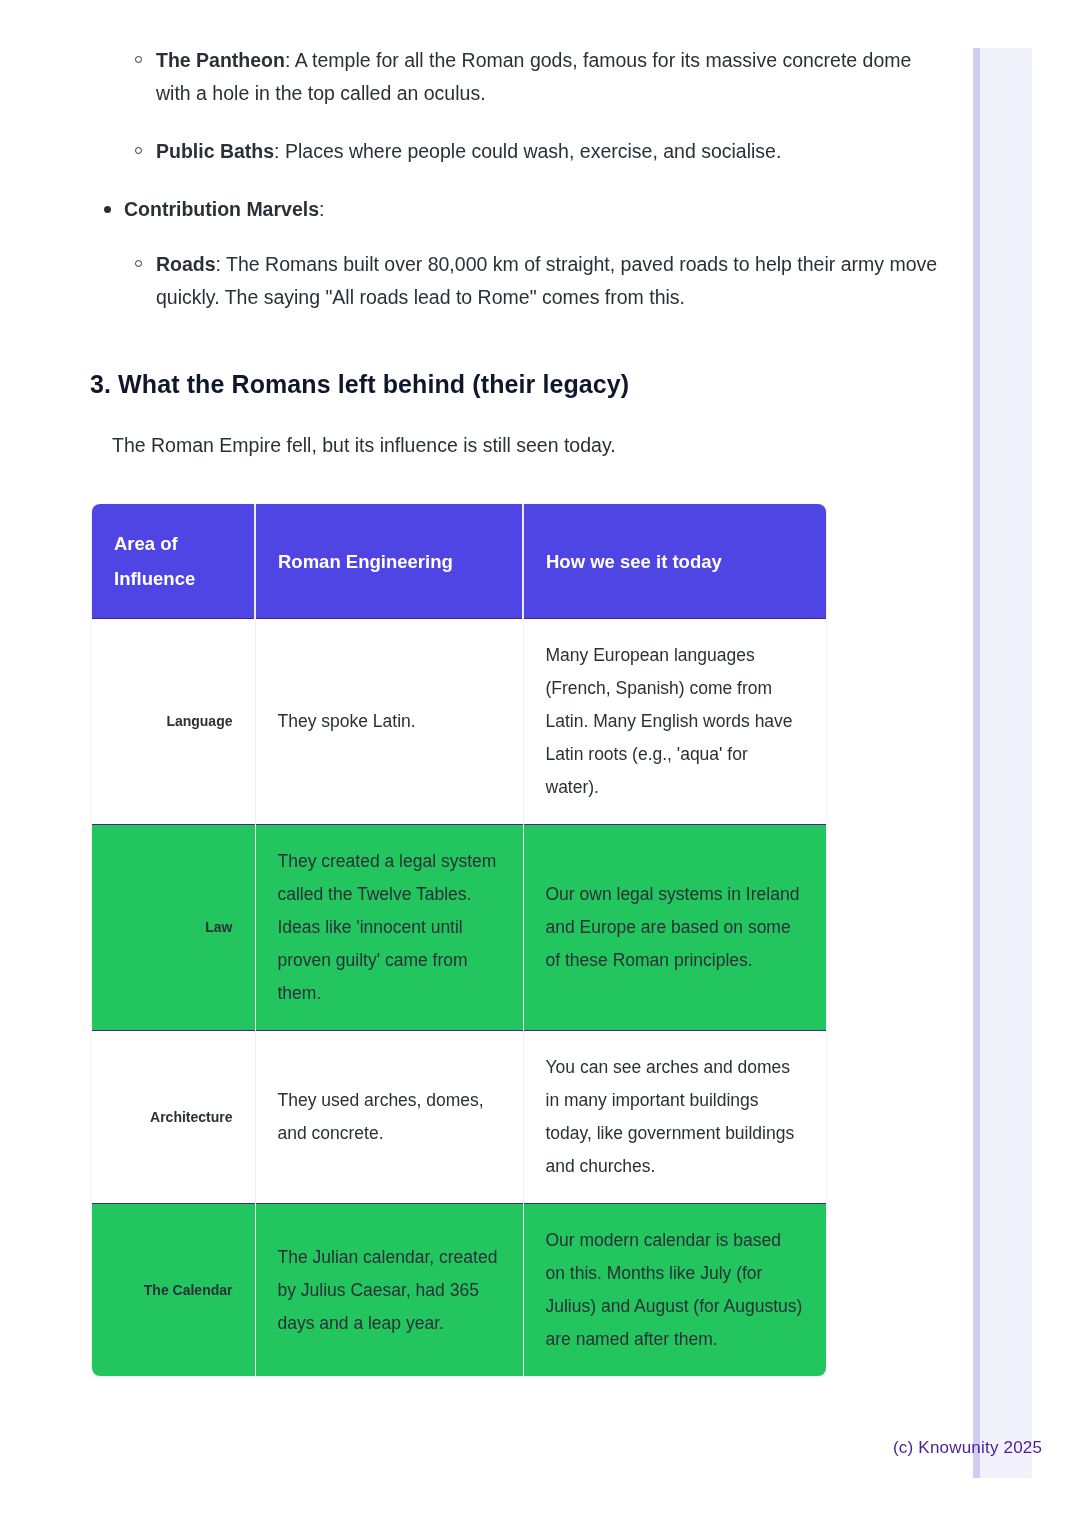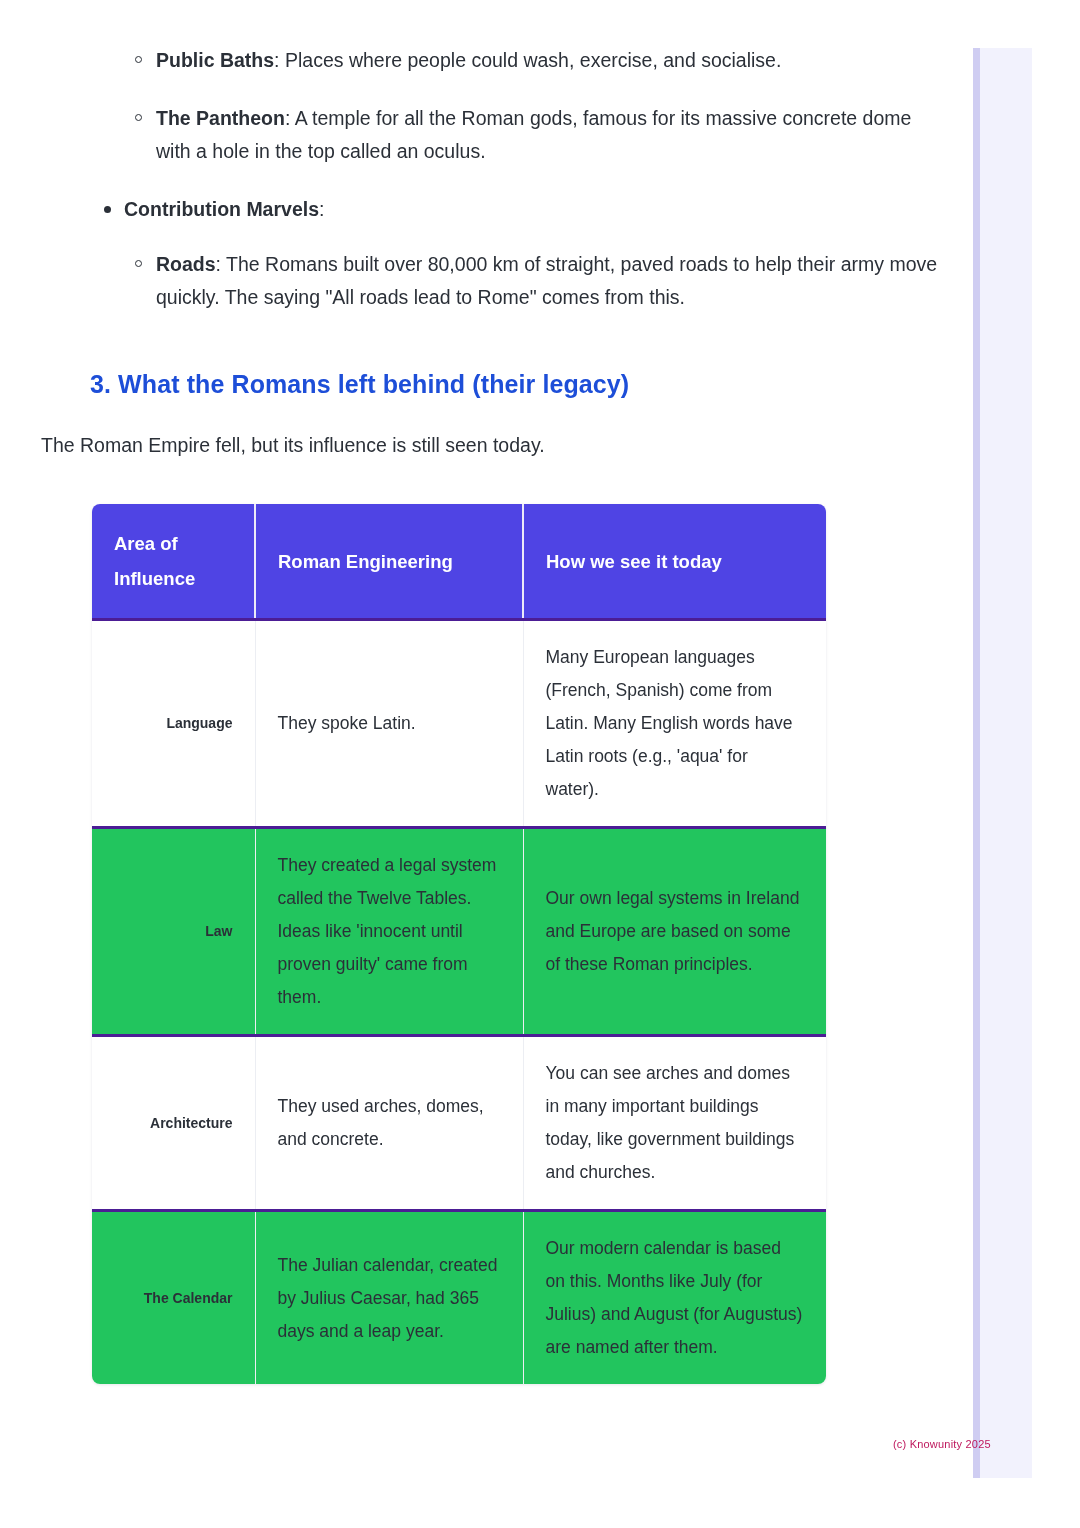--- a/index.html
+++ b/index.html
@@ -92,26 +92,26 @@
     font-weight: bold;
   }
 
   .gap-before-bullet { margin-top: 30px; }
 
   
   .section-heading {
     margin: 56px 0 0 90px;
     font-size: 25px;
     font-weight: bold;
-    color: #1d4ed8;
+    color: #0f172a;
     letter-spacing: 0.1px;
   }
 
   .lead-para {
-    margin: 30px 0 0 41px;
+    margin: 30px 0 0 112px;
     font-size: 19.5px;
     line-height: 33px;
     color: #2b3038;
   }
 
   
   .table-wrap {
     margin: 42px 0 0 92px;
     width: 734px;
     border-radius: 8px;
@@ -139,63 +139,63 @@
   }
   table.legacy thead th:last-child { border-right: none; }
 
   table.legacy td {
     font-size: 17.5px;
     line-height: 33px;
     color: #2b3038;
     vertical-align: middle;
     padding: 20px 22px;
     border-right: 1px solid #eceef3;
-    border-top: 3px solid #4c1d95;
+    border-top: 1px solid #4c1d95;
     box-sizing: border-box;
   }
   table.legacy td:last-child { border-right: none; }
   table.legacy td.area-cell {
     font-weight: bold;
     font-size: 14px;
     text-align: right;
   }
   table.legacy tbody tr.odd td { background: #ffffff; }
   table.legacy tbody tr.even td { background: #22c55e; }
 
   col.c1 { width: 163px; }
   col.c2 { width: 268px; }
   col.c3 { width: 303px; }
 
   
   .watermark {
     position: absolute;
     left: 893px;
     top: 1438px;
-    font-size: 11px;
-    color: #be185d;
+    font-size: 17px;
+    color: #4c1d95;
     letter-spacing: 0.2px;
     white-space: nowrap;
   }
 </style>
 </head>
 <body>
 
 <div class="scroll-band"></div>
 <div class="scroll-band-thumb"></div>
 
 <div class="content">
 
   <ul class="lvl1">
 
     <li class="sub-item">
+      <span class="term">The Pantheon</span><span>: A temple for all the Roman gods, famous for its massive concrete dome with a hole in the top called an oculus.</span>
+    </li>
+
+    <li class="sub-item">
       <span class="term">Public Baths</span><span>: Places where people could wash, exercise, and socialise.</span>
-    </li>
-
-    <li class="sub-item">
-      <span class="term">The Pantheon</span><span>: A temple for all the Roman gods, famous for its massive concrete dome with a hole in the top called an oculus.</span>
     </li>
 
     <li class="bullet-item gap-before-bullet">
       <span class="term">Contribution Marvels</span><span>:</span>
     </li>
 
     <li class="sub-item">
       <span class="term">Roads</span><span>: The Romans built over 80,000 km of straight, paved roads to help their army move quickly. The saying "All roads lead to Rome" comes from this.</span>
     </li>
 

